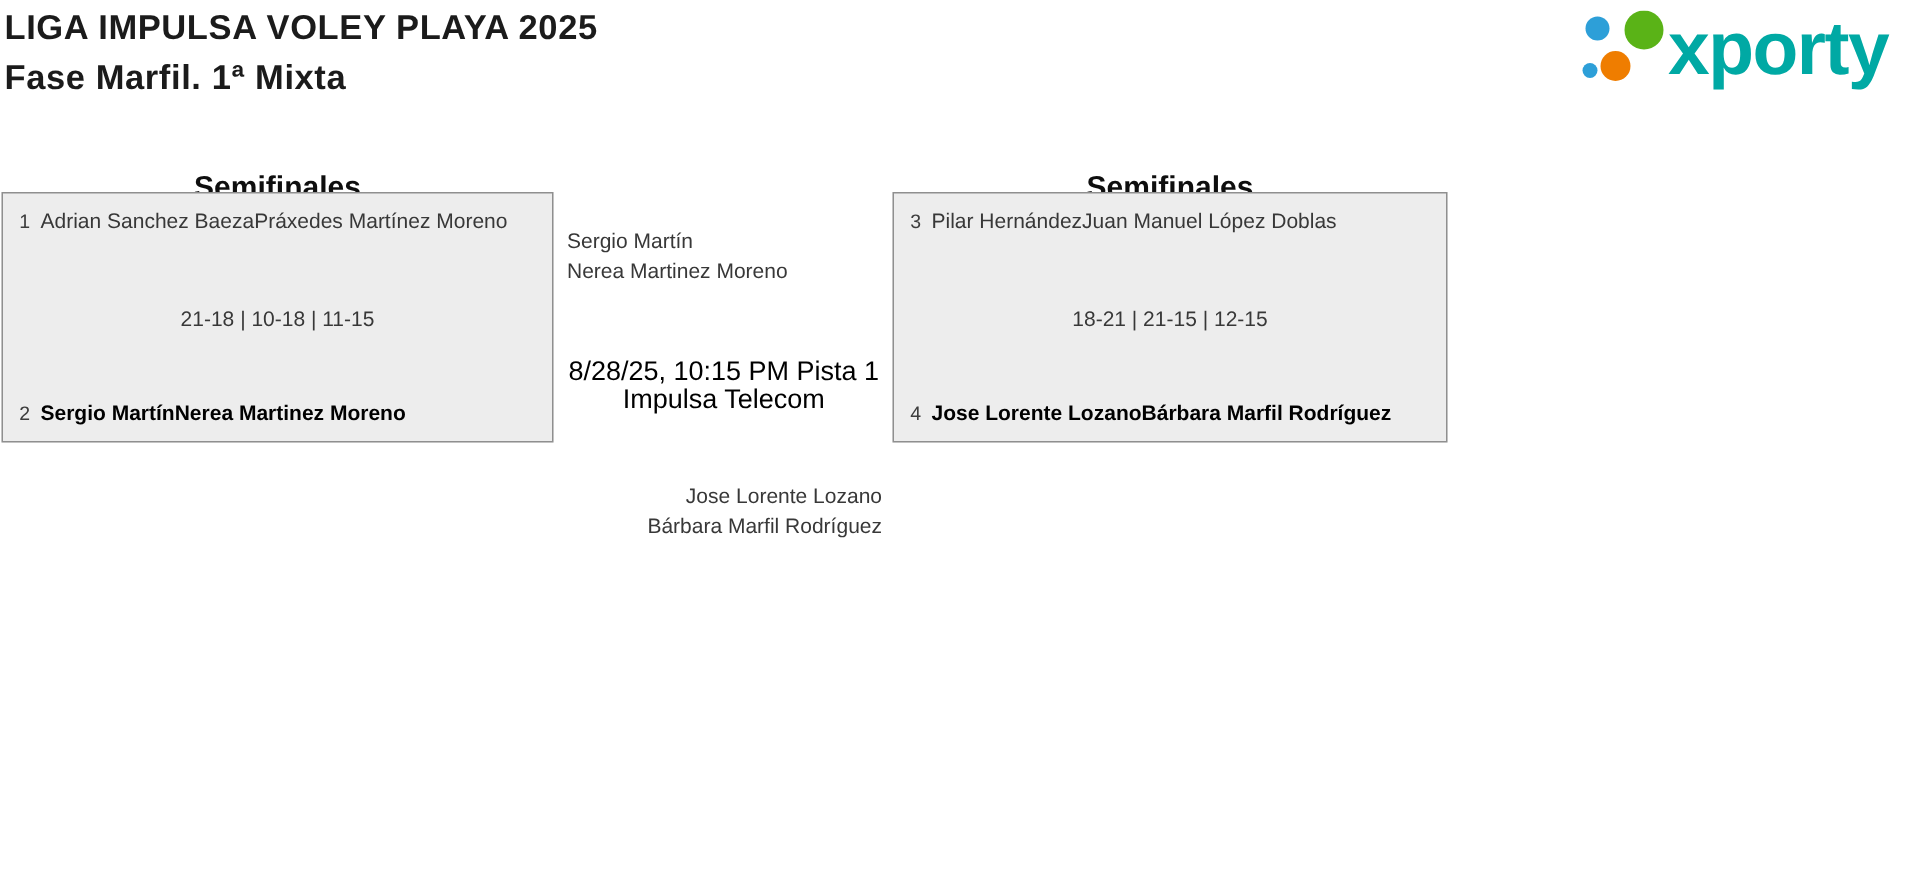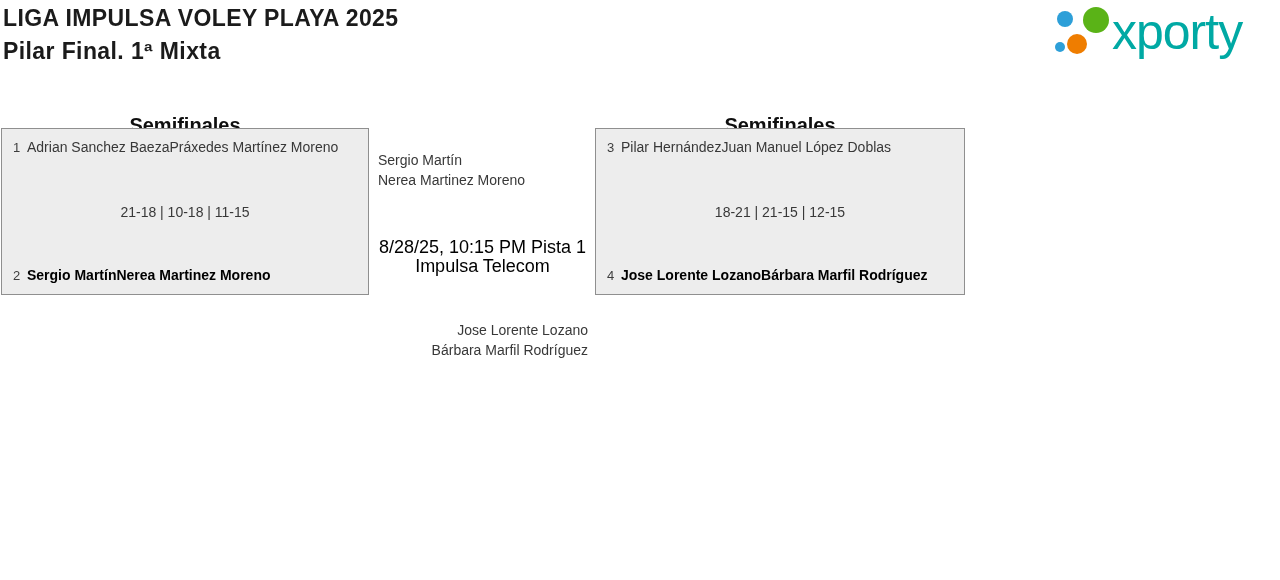--- a/index.html
+++ b/index.html
@@ -32,21 +32,21 @@
     top: 3px;
     left: 1048px;
     height: 62px;
     display: flex;
     align-items: center;
     gap: 2px;
     cursor: pointer;
   }
   .logo-text {
     font-size: 50px;
-    font-weight: 400;
+    font-weight: 700;
     line-height: 1;
     letter-spacing: -1px;
     color: #00a9a4;
     transform: translateY(-2px);
     text-align: right;
   }
 
   
   .round-header {
     position: absolute;
@@ -140,21 +140,21 @@
     color: #383838;
     white-space: nowrap;
   }
 </style>
 </head>
 <body>
 
 <div class="page">
 
   <div class="page-title">LIGA IMPULSA VOLEY PLAYA 2025</div>
-  <div class="page-subtitle">Pilar Final. 1ª Mixta</div>
+  <div class="page-subtitle">Fase Marfil. 1ª Mixta</div>
 
   <div class="logo">
     <svg width="62" height="54" viewBox="0 0 62 54">
       <circle cx="17" cy="12" r="8" fill="#2d9fd8"></circle>
       <circle cx="48" cy="13" r="13" fill="#5ab317"></circle>
       <circle cx="29" cy="37" r="10" fill="#ef7d00"></circle>
       <circle cx="12" cy="40" r="5" fill="#2d9fd8"></circle>
     </svg>
     <span class="logo-text">xporty</span>
   </div>

